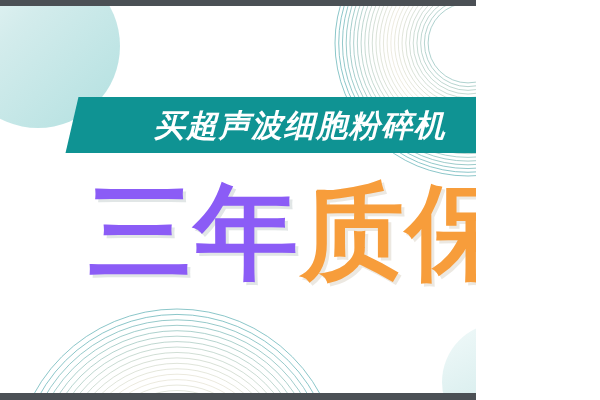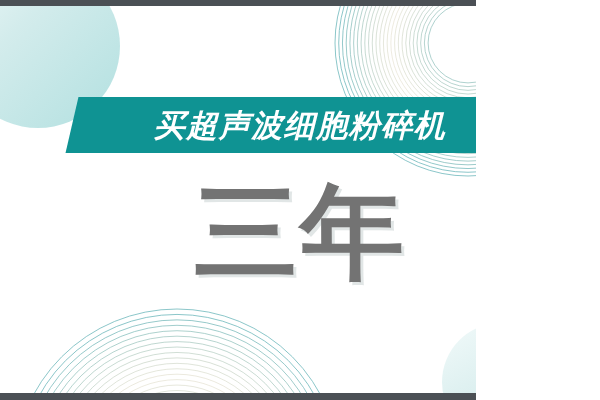--- a/index.html
+++ b/index.html
@@ -124,21 +124,21 @@
     display: flex;
     align-items: center;
     justify-content: center;
     font-size: 104px;
     font-weight: bold;
     line-height: 1;
     white-space: nowrap;
     letter-spacing: 2px;
   }
   .headline .seg-teal {
-    color: #737373;
+    color: #8b5cf6;
     text-shadow: 3px 3px 0 rgba(120,140,140,0.22);
   }
   .headline .seg-orange {
     color: #f79d3b;
     text-shadow: 3px 3px 0 rgba(170,150,120,0.22);
   }
 </style>
 </head>
 <body>
 
@@ -204,15 +204,16 @@
     </svg>
 
   <div class="deco circle-bottomright"></div>
   <div class="deco ring-bottomright"></div>
 
   <div class="banner"></div>
   <div class="banner-text">买超声波细胞粉碎机</div>
 
   <div class="headline">
     <span class="seg-teal">三年</span>
+      <span class="seg-orange">质保</span>
   </div>
 
 </div>
 
 </body></html>

